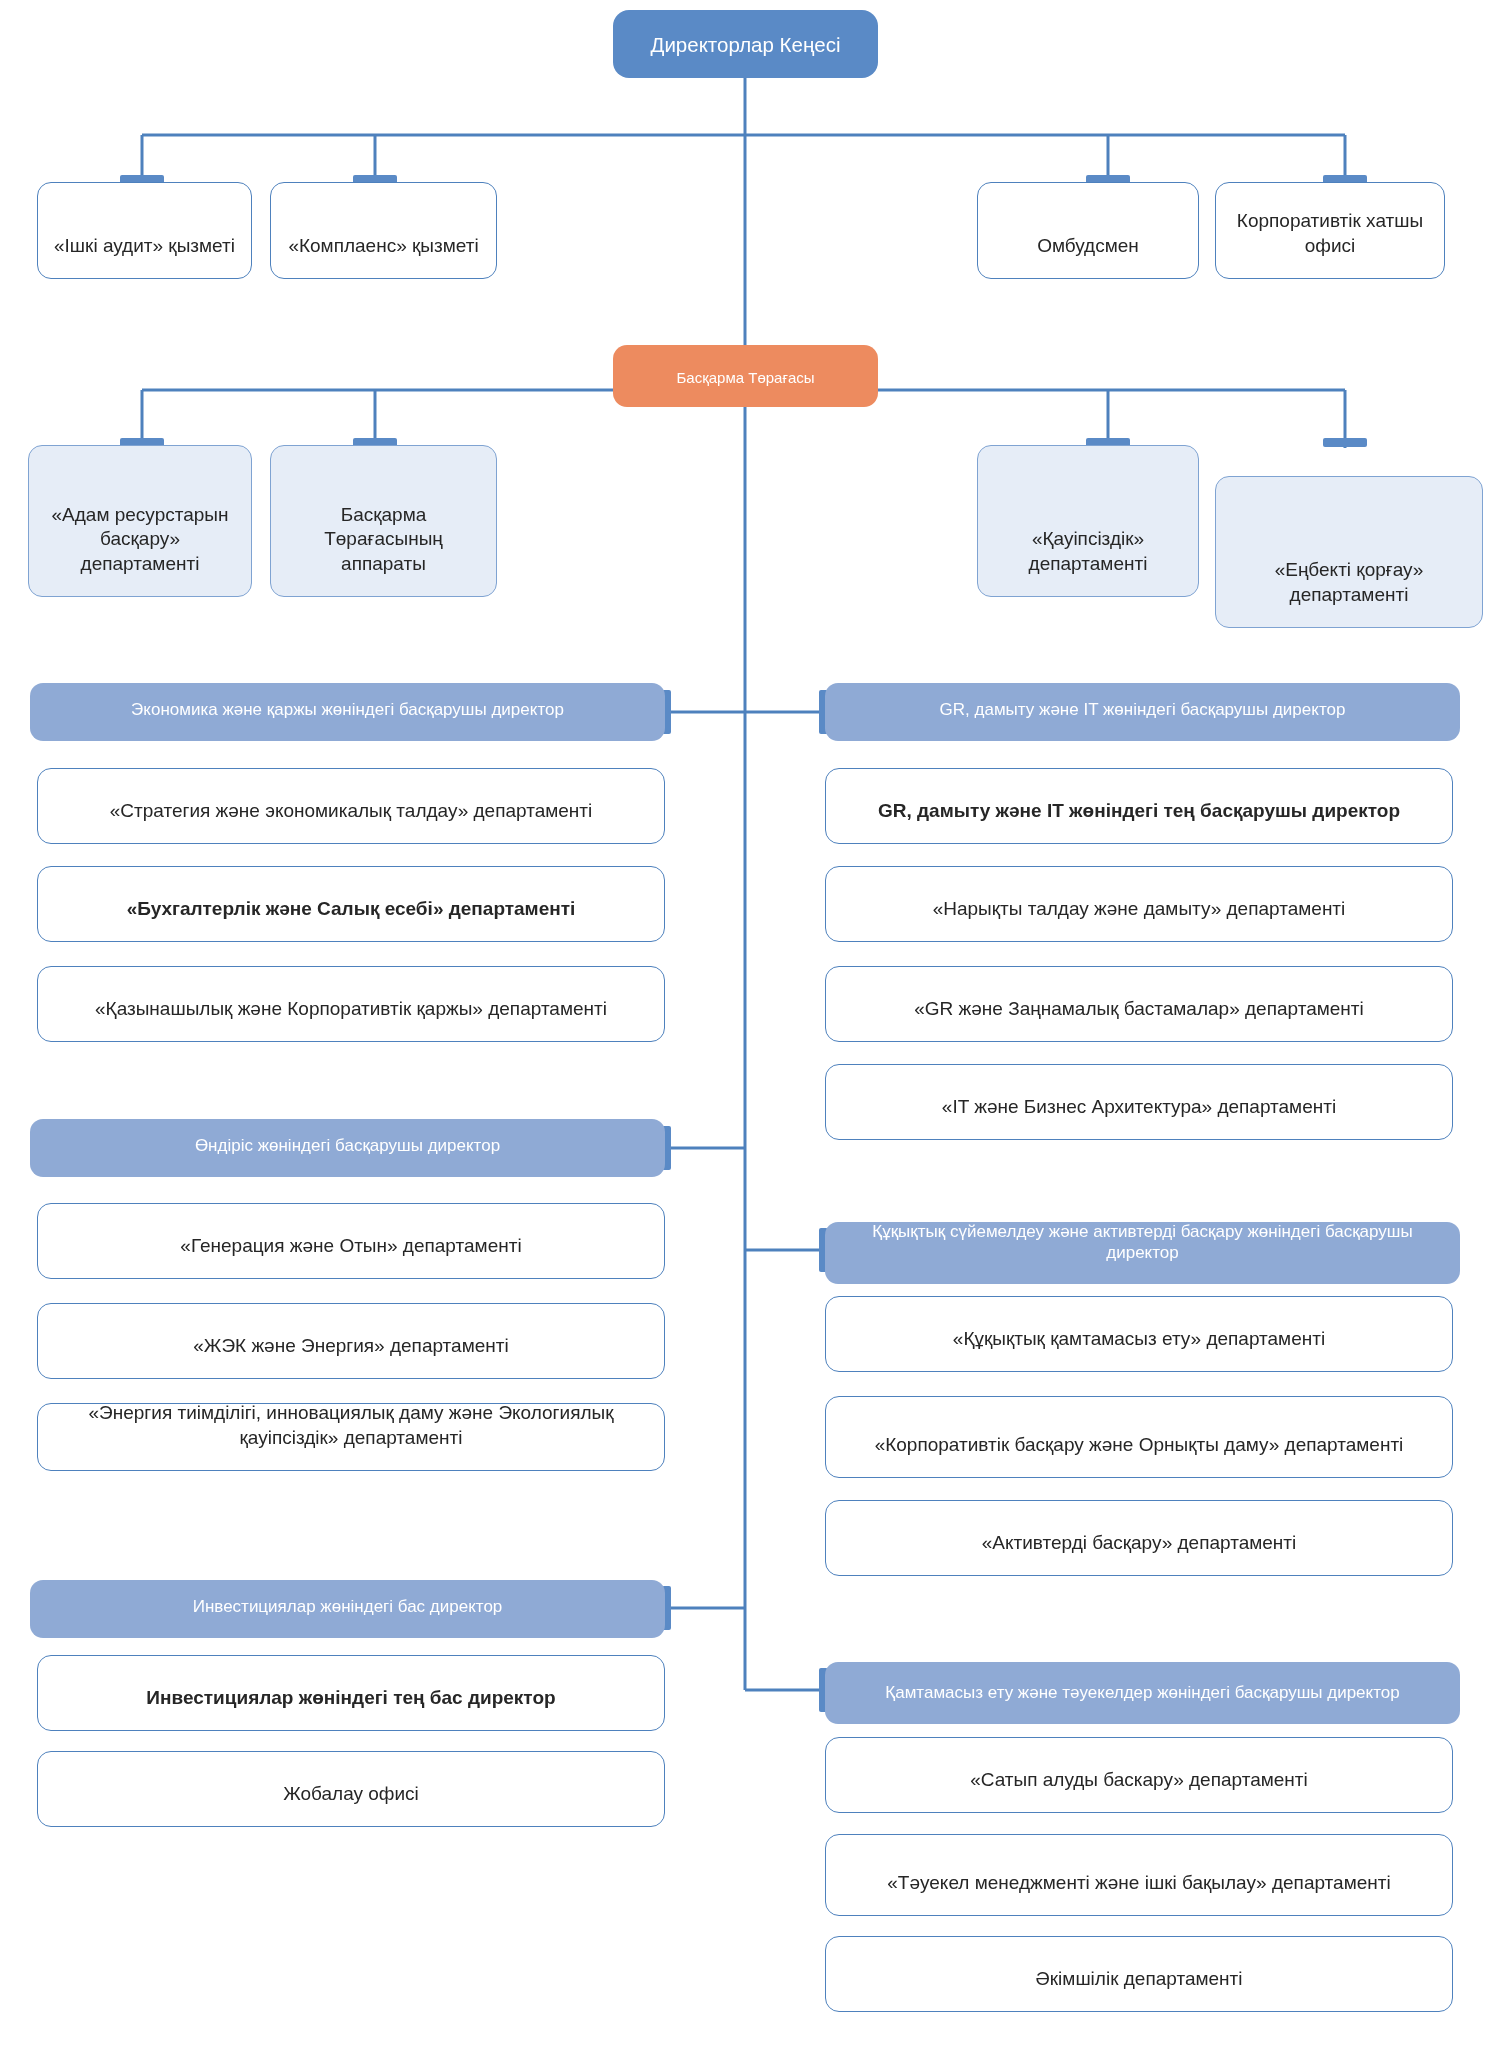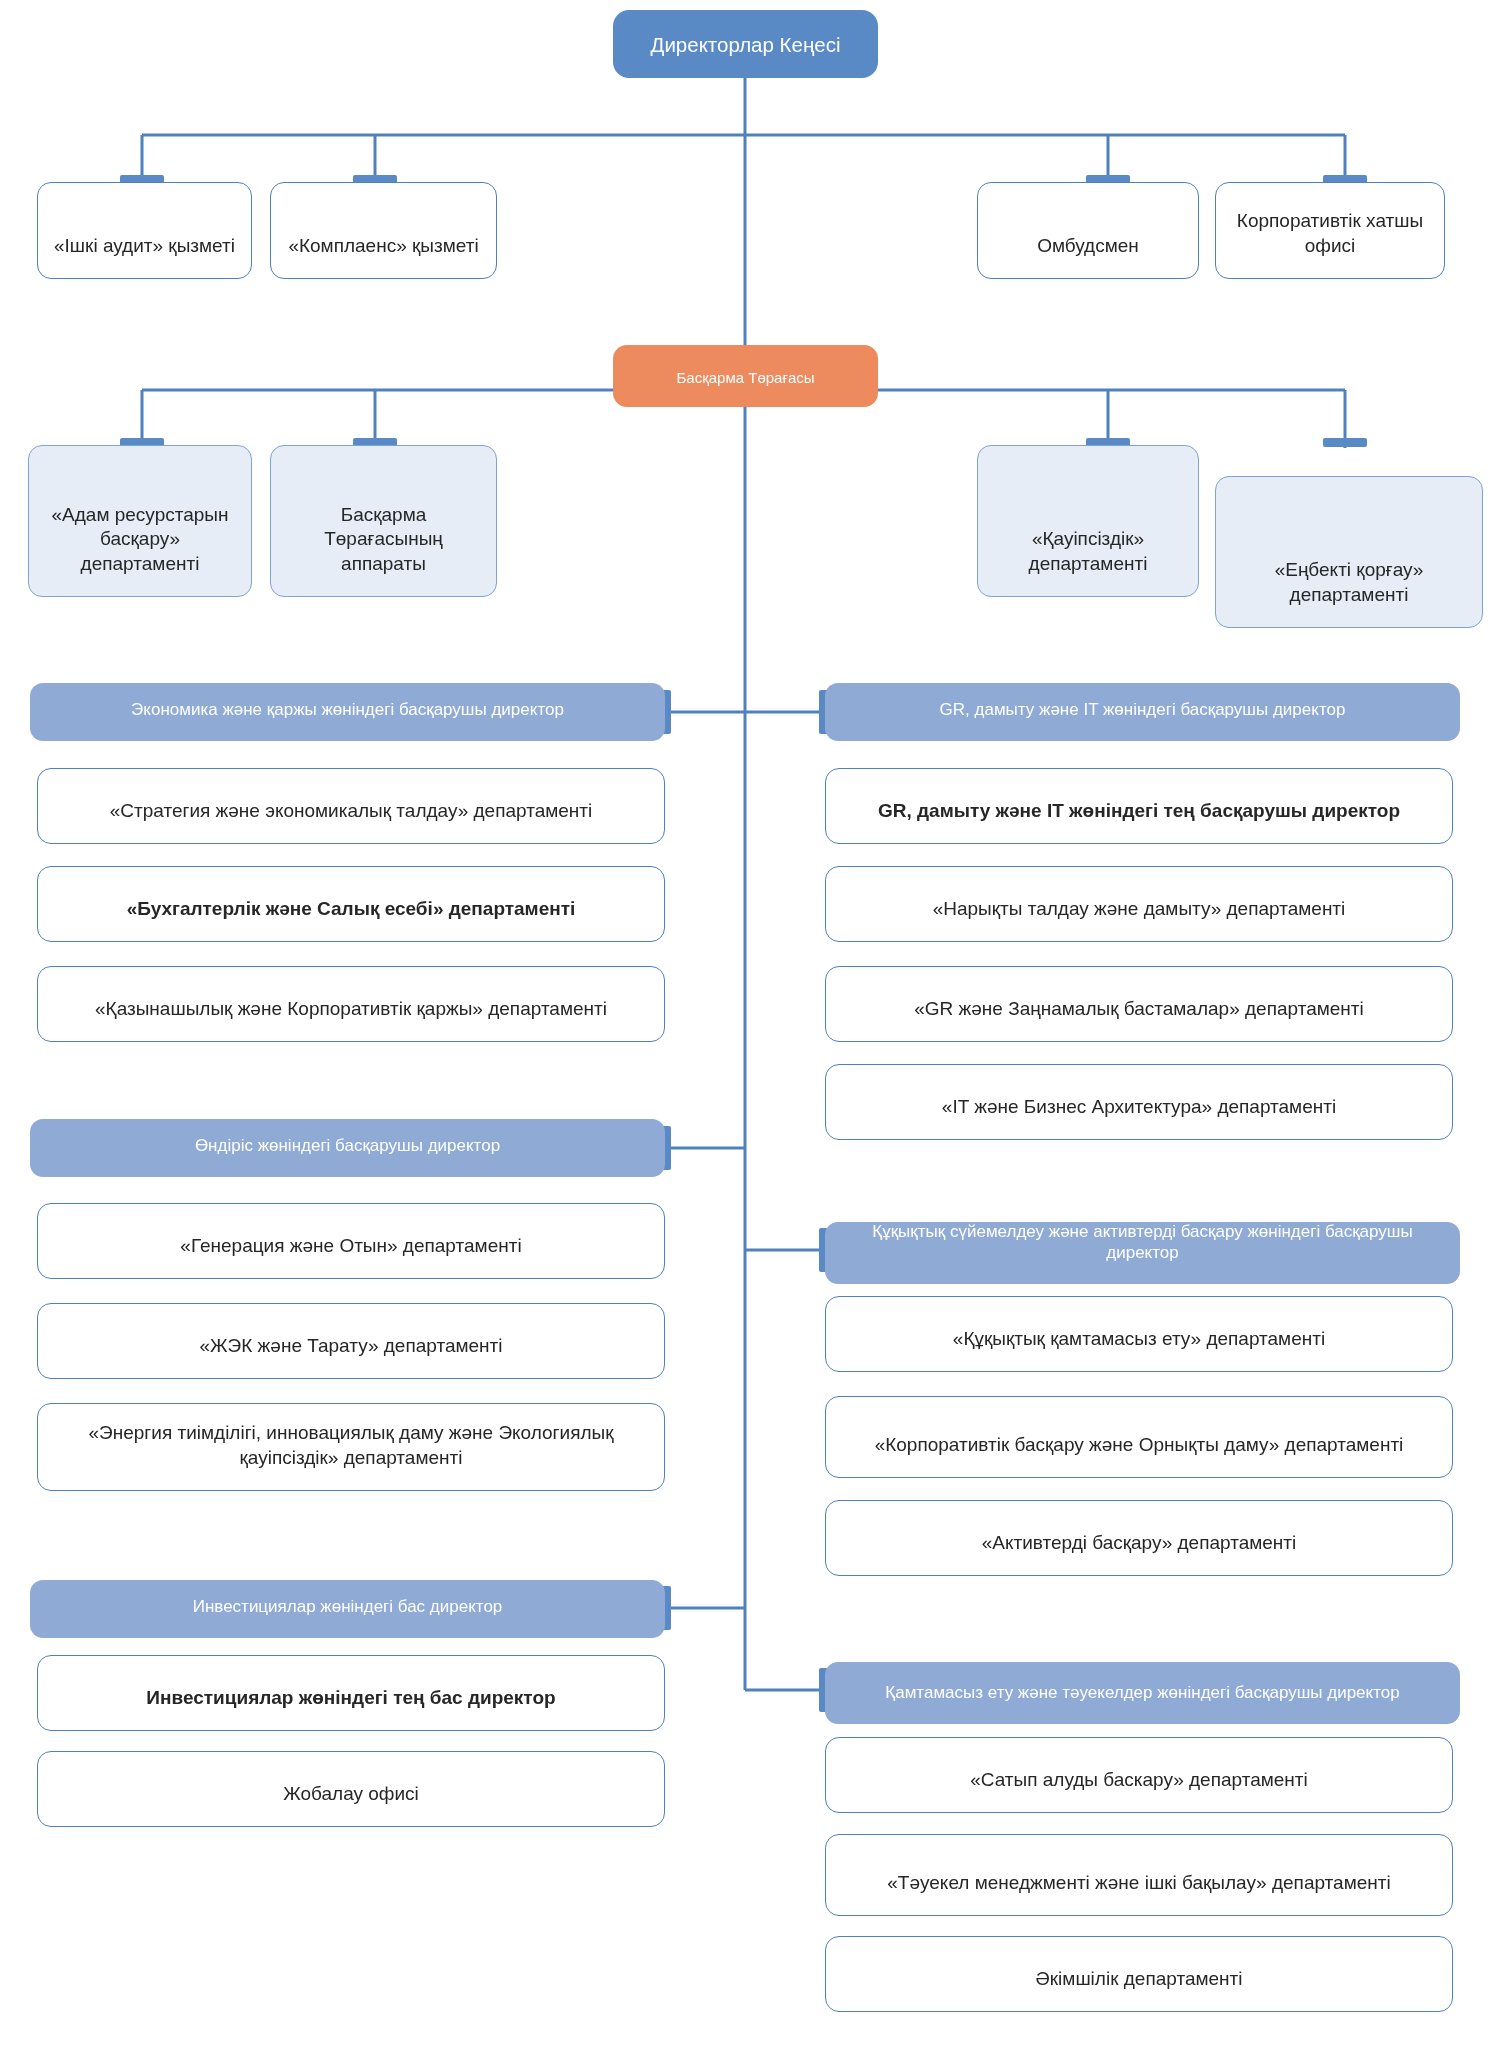--- a/index.html
+++ b/index.html
@@ -196,23 +196,23 @@
     <span>«IT және Бизнес Архитектура» департаменті</span>
   </div>
 
   <div class="node n-dir" style="left:30px; top:1119px; width:635px; height:58px;">
     <span>Өндіріс жөніндегі басқарушы директор</span>
   </div>
   <div class="node n-white" style="left:37px; top:1203px; width:628px; height:76px;">
     <span>«Генерация және Отын» департаменті</span>
   </div>
   <div class="node n-white" style="left:37px; top:1303px; width:628px; height:76px;">
-    <span>«ЖЭК және Тарату» департаменті</span>
-  </div>
-  <div class="node n-white" style="left:37px; top:1403px; width:628px; height:88px;">
+    <span>«ЖЭК және Энергия» департаменті</span>
+  </div>
+  <div class="node n-white" style="left:37px; top:1403px; width:628px; height:68px;">
     <span>«Энергия тиімділігі, инновациялық даму және Экологиялық қауіпсіздік» департаменті</span>
   </div>
 
   <div class="node n-dir" style="left:825px; top:1222px; width:635px; height:62px;">
     <span>Құқықтық сүйемелдеу және активтерді басқару жөніндегі басқарушы директор</span>
   </div>
   <div class="node n-white" style="left:825px; top:1296px; width:628px; height:76px;">
     <span>«Құқықтық қамтамасыз ету» департаменті</span>
   </div>
   <div class="node n-white" style="left:825px; top:1396px; width:628px; height:82px;">

